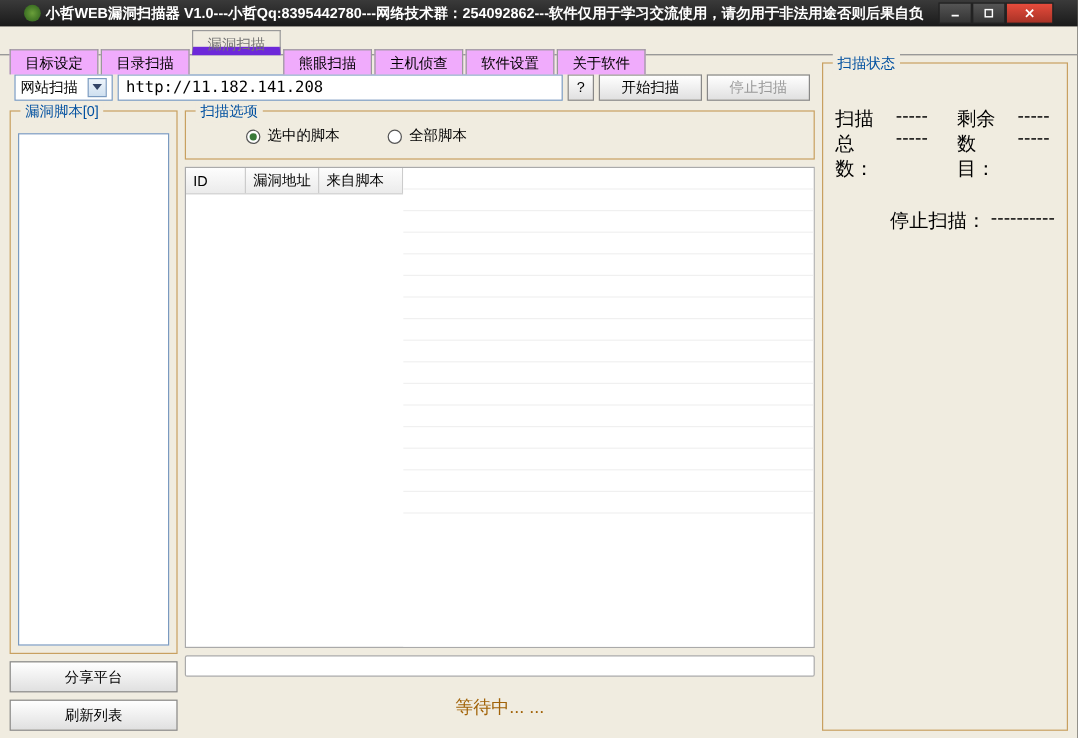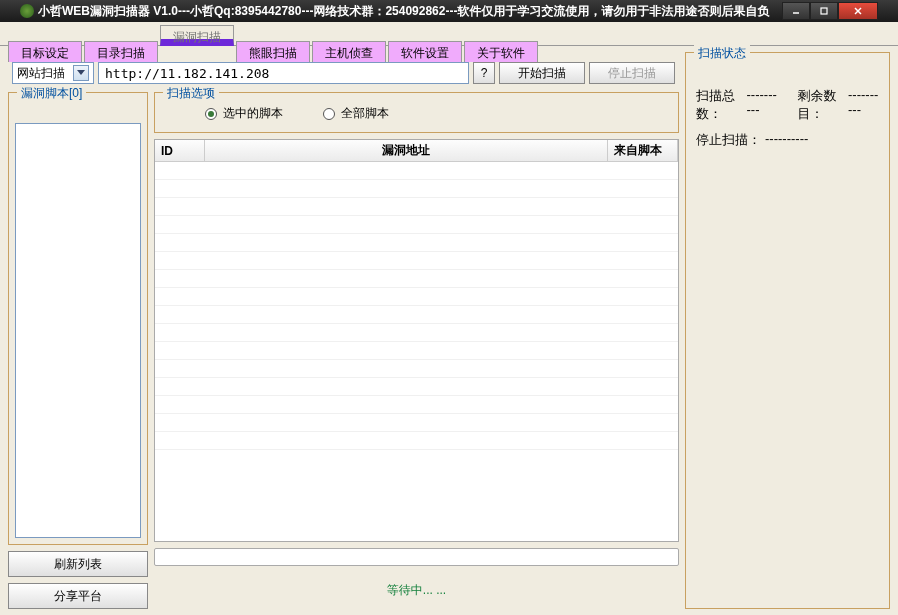--- a/index.html
+++ b/index.html
@@ -69,21 +69,21 @@
       height: 22px; padding: 0 18px; border: 1px solid #888;
       background: linear-gradient(#fff,#e0e0e0); font-size: 12px;
       cursor: pointer; display: flex; align-items: center;
     }
     .btn.disabled { color: #999; cursor: default; }
     
     .mid-row { display: flex; gap: 6px; flex: 1; }
     
     .groupbox {
       border: 1px solid #c8a060; position: relative;
-      padding: 26px 6px 6px; font-size: 12px;
+      padding: 14px 6px 6px; font-size: 12px;
     }
     .groupbox-title {
       position: absolute; top: -8px; left: 8px;
       background: #f0ece0; padding: 0 4px; color: #0050a0;
     }
     
     .scripts-box { width: 140px; display: flex; flex-direction: column; }
     .scripts-list {
       flex: 1; background: #fff; border: 1px solid #7a9ac0;
       margin-top: 4px;
@@ -100,43 +100,43 @@
     .radio-dot {
       width: 12px; height: 12px; border: 1px solid #555; border-radius: 50%;
       display: flex; align-items: center; justify-content: center; background: #fff;
     }
     .radio.checked .radio-dot::after {
       content: ""; width: 6px; height: 6px; background: #3a7a3a; border-radius: 50%;
     }
     
     .table-wrap {
       flex: 1; border: 1px solid #aaa; background: #fff;
-      display: flex; flex-direction: column; overflow: hidden; font-weight: bold;
+      display: flex; flex-direction: row; overflow: hidden;
     }
     .thead {
       display: flex; background: linear-gradient(#fdfdfd,#ebebeb);
       border-bottom: 1px solid #ccc; height: 22px; font-size: 12px;
     }
     .th {
       border-right: 1px solid #ccc; padding: 3px 6px;
       display: flex; align-items: center;
     }
     .tbody { flex: 1; background: #fff; overflow: auto; }
     .trow { height: 18px; border-bottom: 1px solid #f0f0f0; }
     
     .progress {
       height: 18px; border: 1px solid #aaa; background: #fff;
       border-radius: 2px;
     }
     .status-text {
-      text-align: center; color: #15803d; font-size: 12px; padding: 10px 0;
+      text-align: center; color: #a16207; font-size: 15px; padding: 10px 0;
     }
     
     .status-box { height: 100%; }
-    .status-row { font-size: 13px; margin: 8px 4px; display: flex; gap: 20px; }
+    .status-row { font-size: 16px; margin: 22px 4px; display: flex; gap: 20px; justify-content: flex-end; }
     .status-item { display: flex; gap: 4px; }
     
     .left-bottom { display: flex; flex-direction: column; }
   </style>
 </head>
 <body>
 
 <div class="title-bar">
   <div class="title-icon"></div>
   <div class="title-text">小哲WEB漏洞扫描器 V1.0---小哲Qq:8395442780---网络技术群：254092862---软件仅用于学习交流使用，请勿用于非法用途否则后果自负</div>
@@ -188,22 +188,22 @@
       <div class="btn disabled">停止扫描</div>
     </div>
 
     <div class="mid-row">
 
       <div class="left-bottom" style="width:140px; display:flex; flex-direction:column;">
         <div class="groupbox scripts-box" style="flex:1; display:flex; flex-direction:column;">
           <div class="groupbox-title">漏洞脚本[0]</div>
           <div class="scripts-list"></div>
         </div>
+        <button class="btn-wide">分享平台</button>
         <button class="btn-wide">刷新列表</button>
-        <button class="btn-wide">分享平台</button>
       </div>
 
       <div class="options-col">
         <div class="groupbox options-box">
           <div class="groupbox-title">扫描选项</div>
           <div class="radio-row">
             <div class="radio checked">
               <span class="radio-dot"></span>
               <span>选中的脚本</span>
             </div>

